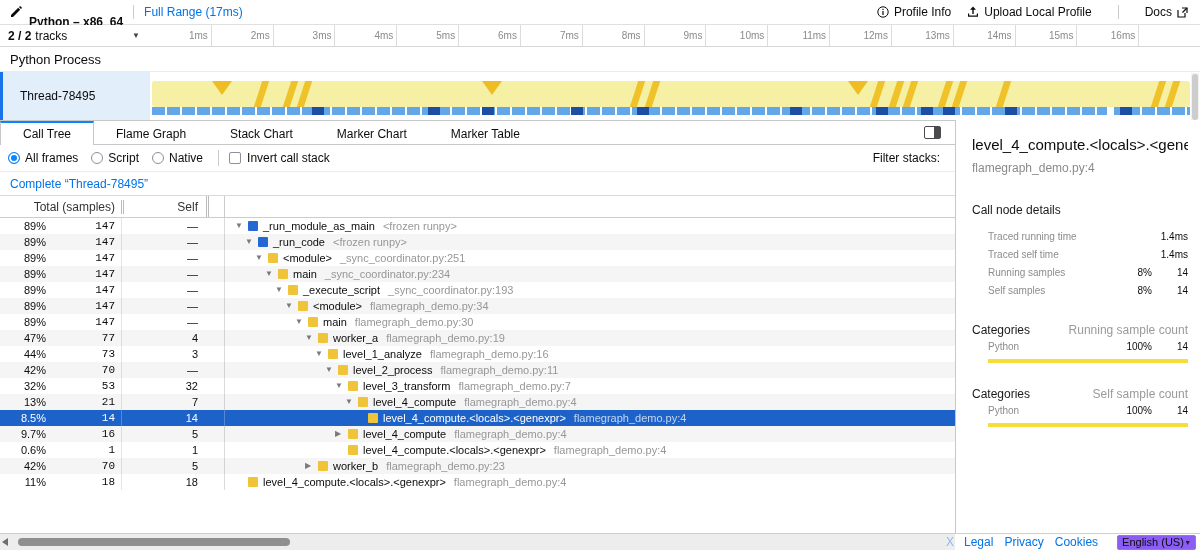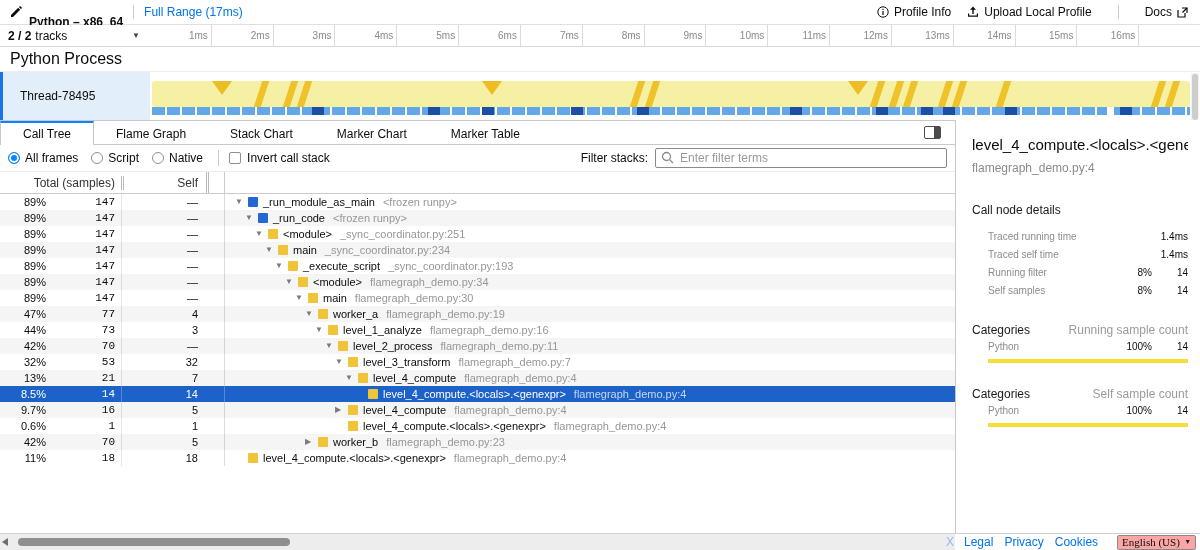--- a/index.html
+++ b/index.html
@@ -32,21 +32,21 @@
   .tracks-toggle b { margin-right:4px; }
   .tracks-caret { position:absolute; right:10px; font-size:8px; color:#444; }
   .ticks { flex:1; display:flex; }
   .tick {
     flex:1; border-right:1px solid #dcdcdc; font-size:10px; color:#8a8a8a;
     display:flex; align-items:center; justify-content:flex-end; padding-right:3px;
   }
   .tick:last-child { border-right:none; }
   
   .tracks { position:absolute; top:47px; left:0; width:1200px; height:73px; background:#fff; }
-  .process-row { height:25px; border-bottom:1px solid #ececec; display:flex; align-items:center; padding-left:10px; font-size:16px; }
+  .process-row { height:25px; border-bottom:1px solid #ececec; display:flex; align-items:center; padding-left:10px; font-size:13px; }
   .thread-row { height:48px; position:relative; }
   .thread-accent { position:absolute; left:0; top:0; width:3px; height:48px; background:#1a73e8; }
   .thread-label {
     position:absolute; left:3px; top:0; width:147px; height:48px; background:#e3eefb;
     display:flex; align-items:center; padding-left:17px; font-size:12px;
   }
   .flame-band {
     position:absolute; left:152px; top:9px; width:1038px; height:26px;
     background:#f5f0a3; border-radius:3px; overflow:hidden;
   }
@@ -163,21 +163,21 @@
   }
   .hscroll .thumb { position:absolute; left:18px; top:4px; width:272px; height:8px; background:#8f8f8f; border-radius:4px; }
   .footlinks {
     position:absolute; left:955px; top:0; width:245px; height:16px; background:#fff;
     display:flex; align-items:center; font-size:12px; padding-left:0;
   }
   .footlinks .x { color:#8fb9ee; margin:0 10px 0 -9px; cursor:pointer; }
   .footlinks a { margin-right:11px; }
   .lang-select {
     margin-left:8px; width:79px; height:15px; border:1px solid #8a8a8a; border-radius:2px;
-    display:flex; align-items:center; font-size:11px; padding:0 4px; cursor:pointer; background:#fca5a5;font-family:Liberation Serif, serif;
+    display:flex; align-items:center; font-size:11px; padding:0 4px; cursor:pointer; background:#8b5cf6;
   }
   .lang-select .cv { flex:1; white-space:nowrap; overflow:hidden; }
   .lang-select .ch { font-size:7px; color:#222; }
 </style>
 </head>
 <body>
 
 <div class="app">
 
   <div class="topbar">
@@ -323,32 +323,26 @@
           </span>
         </div>
 
       <div class="filterrow">
         <span id="radios"><span class="radio checked"></span><span class="rlabel">All frames</span><span class="radio"></span><span class="rlabel">Script</span><span class="radio"></span><span class="rlabel">Native</span></span>
         <span class="fdiv"></span>
         <span class="checkbox"></span>
         <span class="rlabel">Invert call stack</span>
         <span class="filter-right">
           <span class="filter-label">Filter stacks:</span>
-          <span class="searchbox">
-            <span class="search-ico">
-              <svg width="13" height="13" viewBox="0 0 13 13">
-                  <circle cx="5.5" cy="5.5" r="4" fill="none" stroke="#8a8a8a" stroke-width="1.3"></circle>
-                  <line x1="8.6" y1="8.6" x2="12" y2="12" stroke="#8a8a8a" stroke-width="1.3"></line>
-                </svg>
-            </span>
-            <input type="text" placeholder="Enter filter terms" style="">
-          </span>
         </span>
       </div>
 
+      <div class="crumbrow">
+        <span class="link">Complete “Thread-78495”</span>
+      </div>
 
       <div class="thead">
         <span class="h-total">Total (samples)</span>
         <span class="h-self">Self</span>
         <span class="h-gap"></span>
         <span class="h-tree"></span>
       </div>
 
       <div class="tbody" id="tbody">
           <div class="trow">
@@ -567,21 +561,21 @@
             <span class="lab">Traced running time</span>
             <span class="pct"></span>
             <span class="val">1.4ms</span>
           </div>
           <div class="sb-row">
             <span class="lab">Traced self time</span>
             <span class="pct"></span>
             <span class="val">1.4ms</span>
           </div>
           <div class="sb-row">
-            <span class="lab">Running filter</span>
+            <span class="lab">Running samples</span>
             <span class="pct">8%</span>
             <span class="val">14</span>
           </div>
           <div class="sb-row">
             <span class="lab">Self samples</span>
             <span class="pct">8%</span>
             <span class="val">14</span>
           </div>
         </div>
       <div id="sbCategories">

